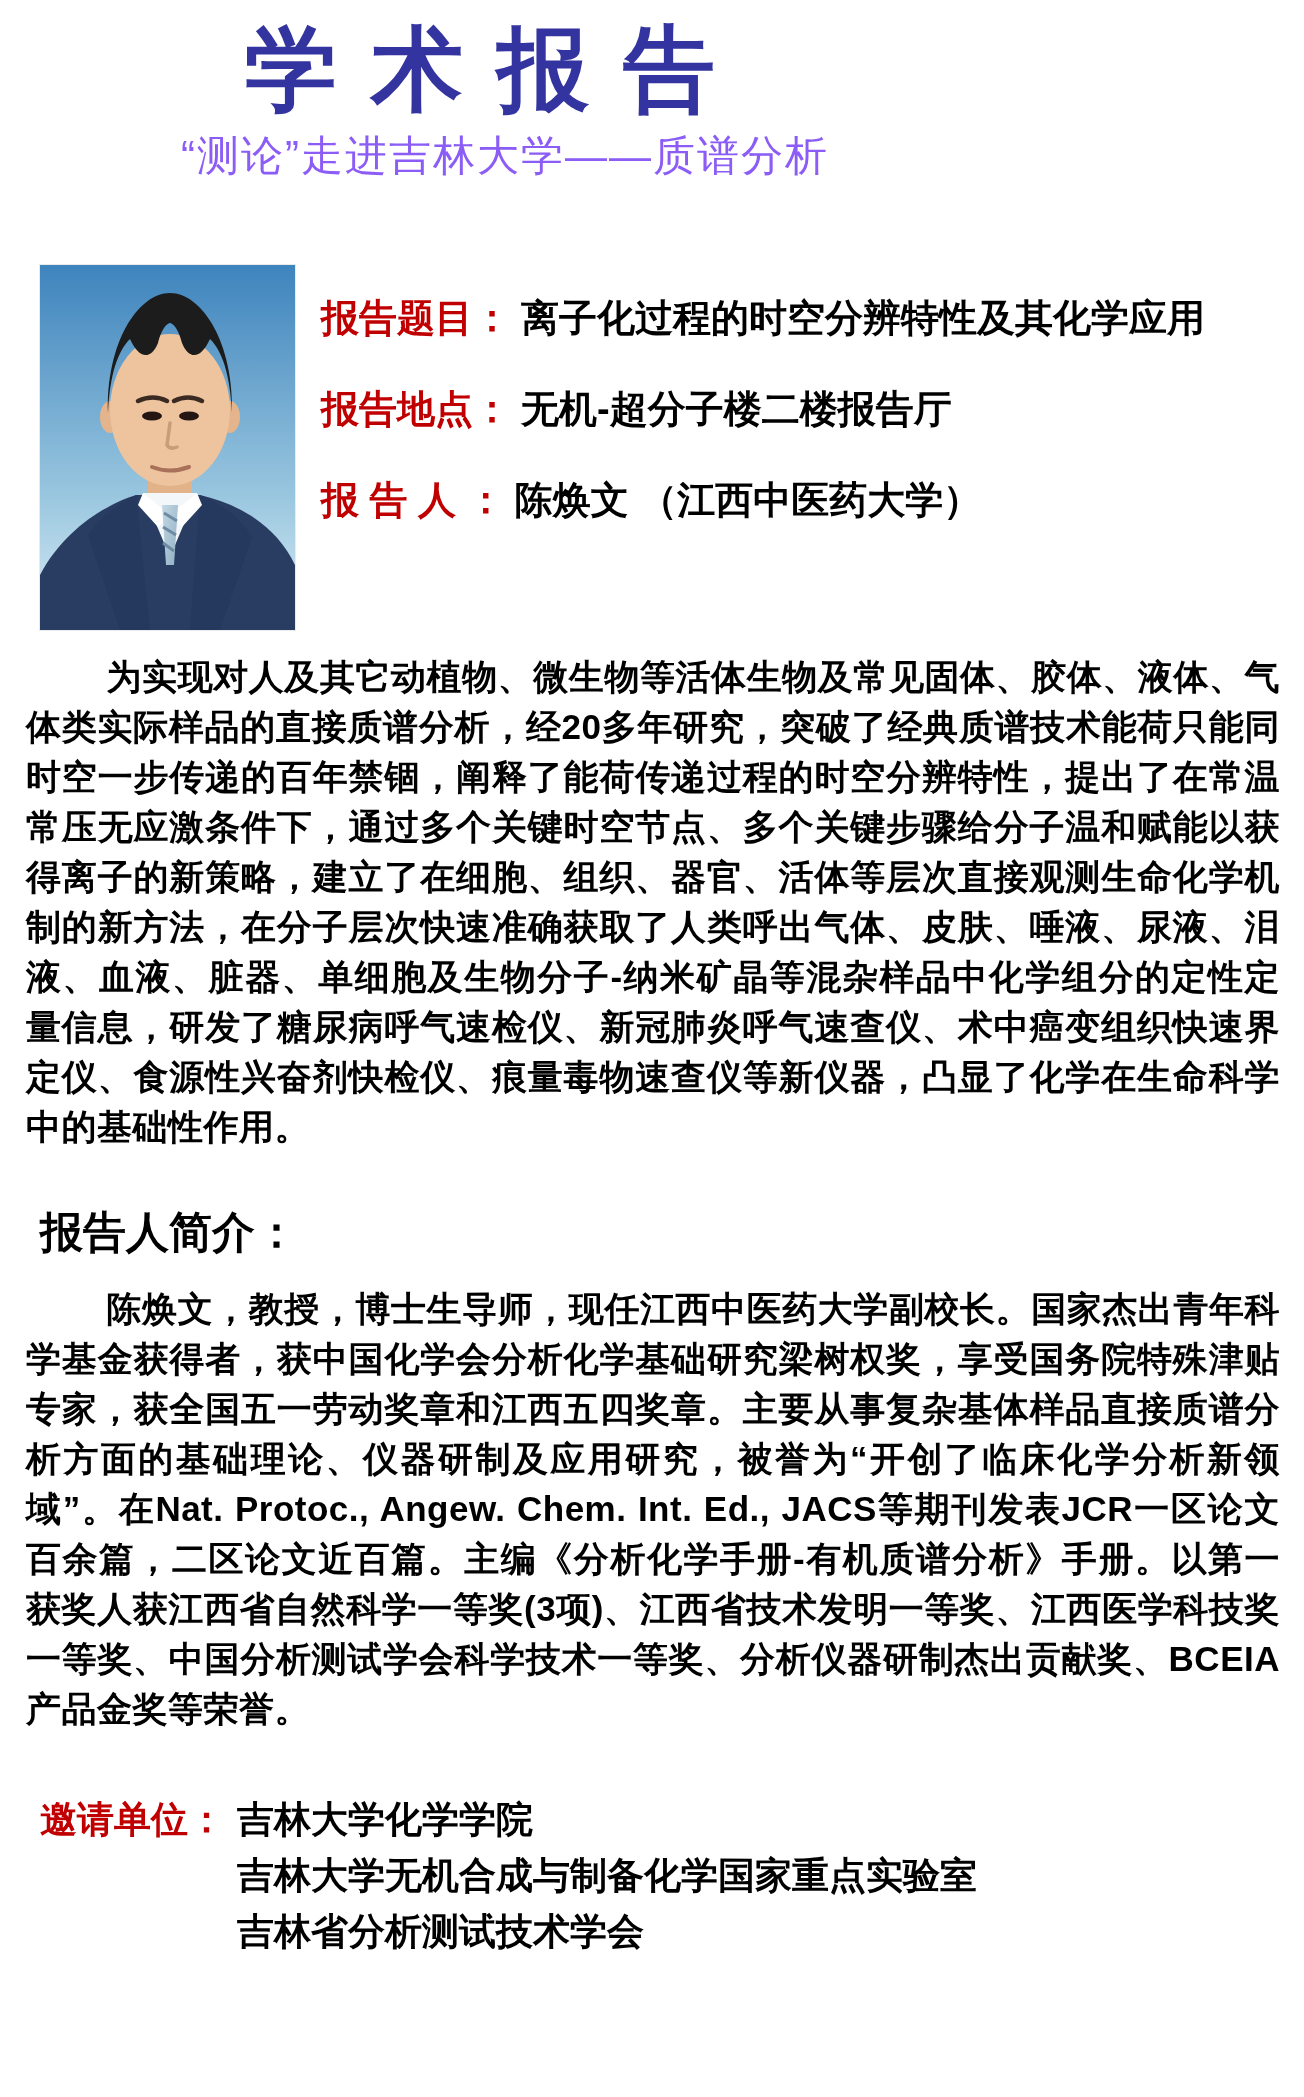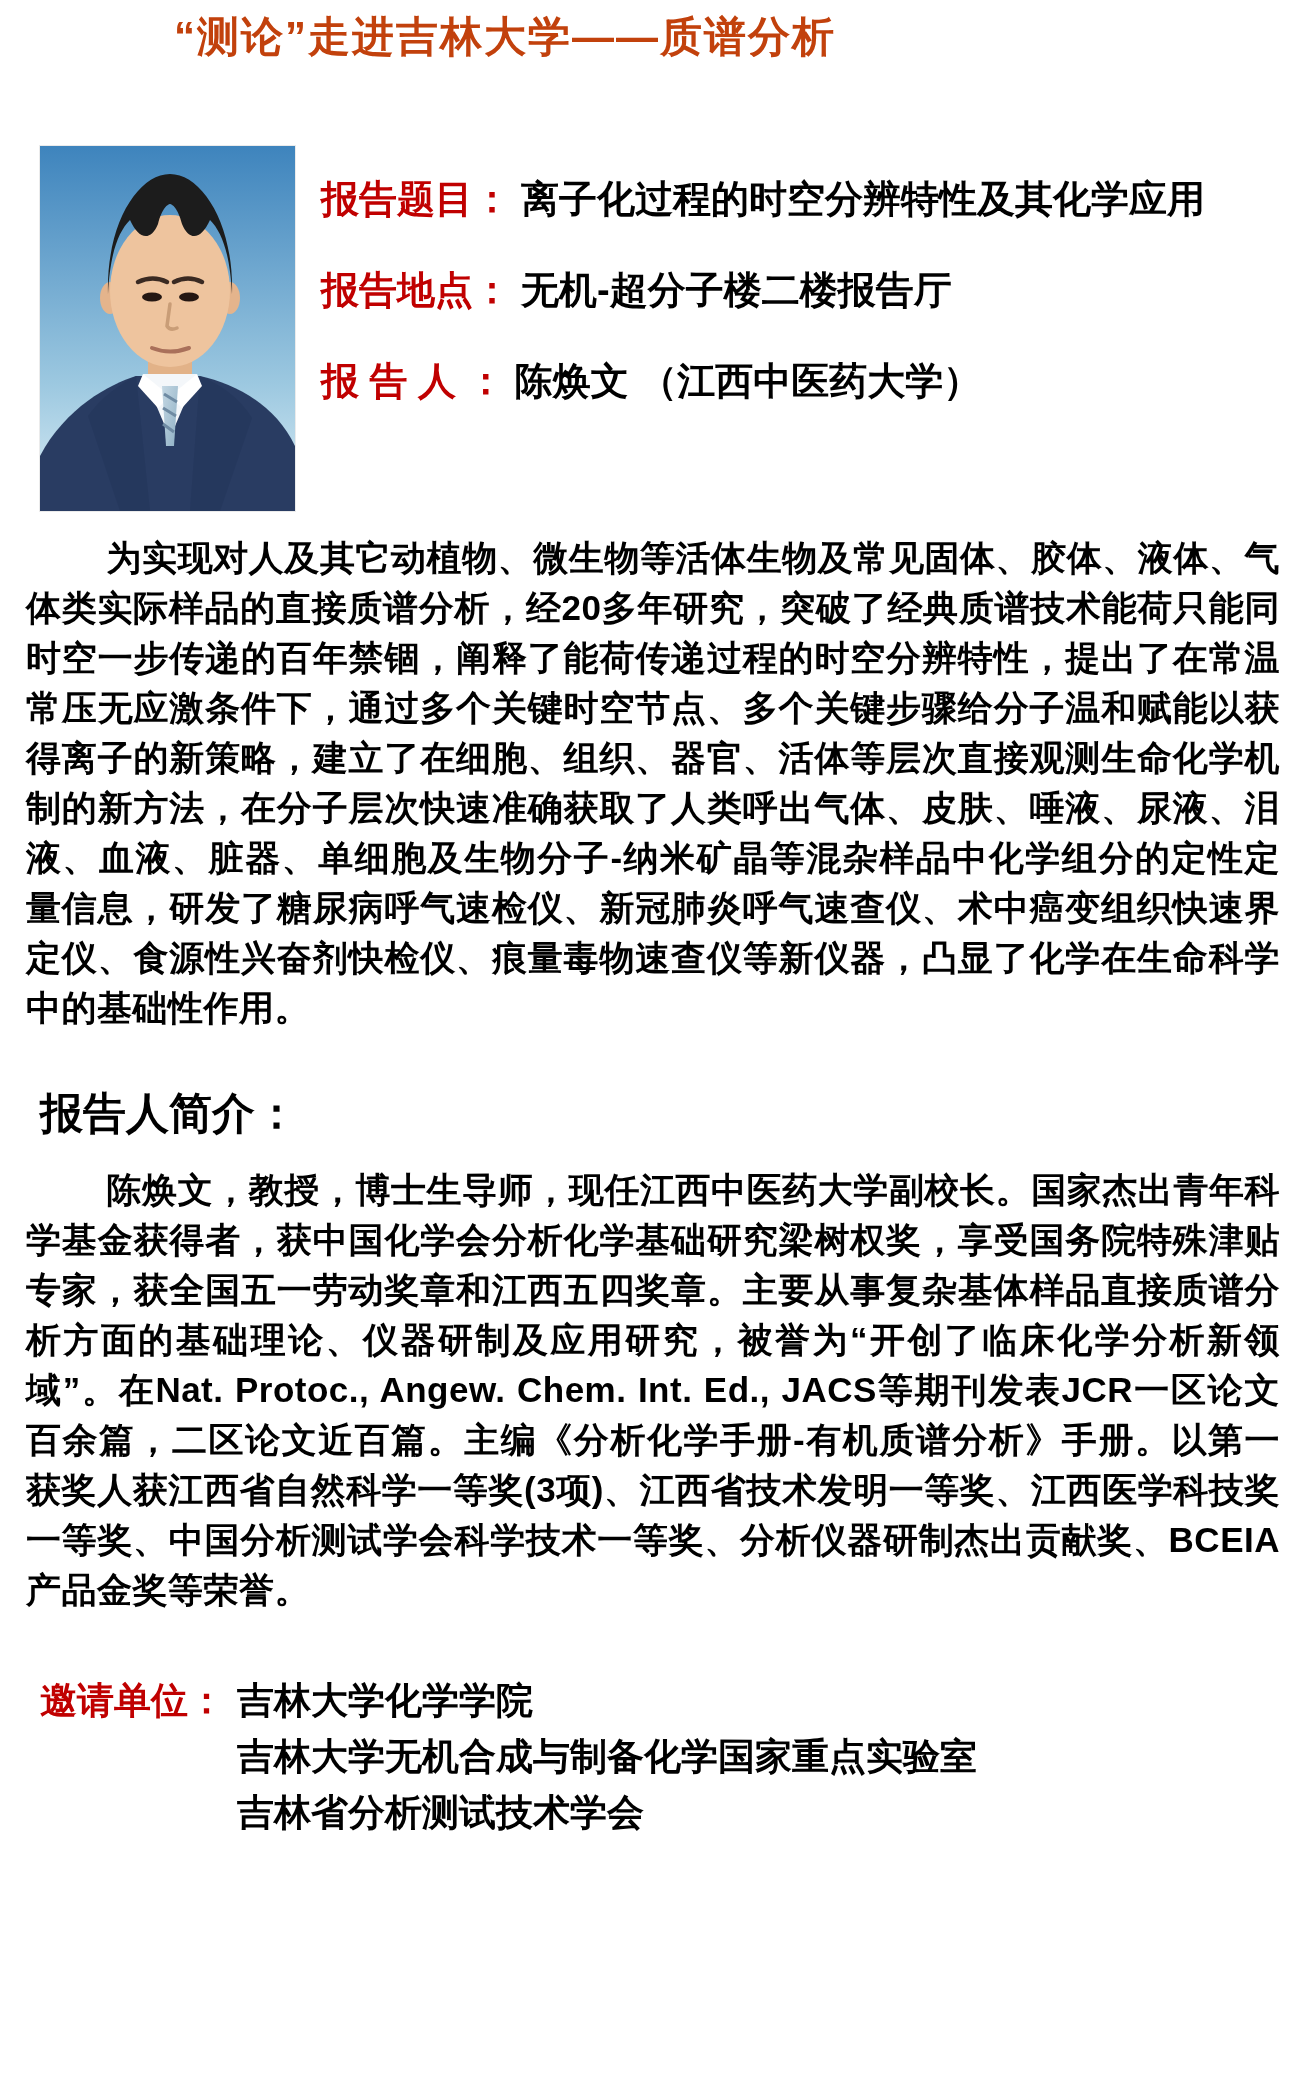--- a/index.html
+++ b/index.html
@@ -12,21 +12,21 @@
   
   .main-title{
     margin-top:22px;width:960px;text-align:center;
     font-size:92px;font-weight:bold;color:#3434a0;
     letter-spacing:34px;padding-left:34px;box-sizing:border-box;
     font-family:"Liberation Serif",serif;
     line-height:1.05;
   }
   .sub-title{
     margin-top:14px;width:1010px;text-align:center;
-    font-size:42px;font-weight:bold;color:#c2410c;
+    font-size:42px;font-weight:normal;color:#8b5cf6;
     letter-spacing:2px;line-height:1.1;
   }
 
   
   .info-section{display:flex;margin-top:86px;margin-left:40px;}
   .photo{
     width:255px;height:365px;flex:0 0 auto;overflow:hidden;
     box-shadow:0 0 0 1px rgba(0,0,0,0.08);
   }
   .photo svg{display:block;}
@@ -54,20 +54,21 @@
   .inviters{display:flex;margin-top:58px;margin-left:40px;}
   .inviters-label{font-size:37px;font-weight:bold;color:#c00000;line-height:56px;white-space:nowrap;}
   .inviters-list{margin-left:12px;}
   .inviter-item{font-size:37px;font-weight:bold;color:#000;line-height:56px;white-space:nowrap;}
 </style>
 </head>
 <body>
 
 <div class="page">
 
+  <div class="main-title">学术报告</div>
 
   <div class="sub-title">“测论”走进吉林大学——质谱分析</div>
 
   <div class="info-section">
 
     <div class="photo">
       <svg width="255" height="365" viewBox="0 0 255 365" xmlns="http://www.w3.org/2000/svg">
         <defs>
           <linearGradient id="bgGrad" x1="0" y1="0" x2="0" y2="1">
             <stop offset="0" stop-color="#3e84bd"></stop>

